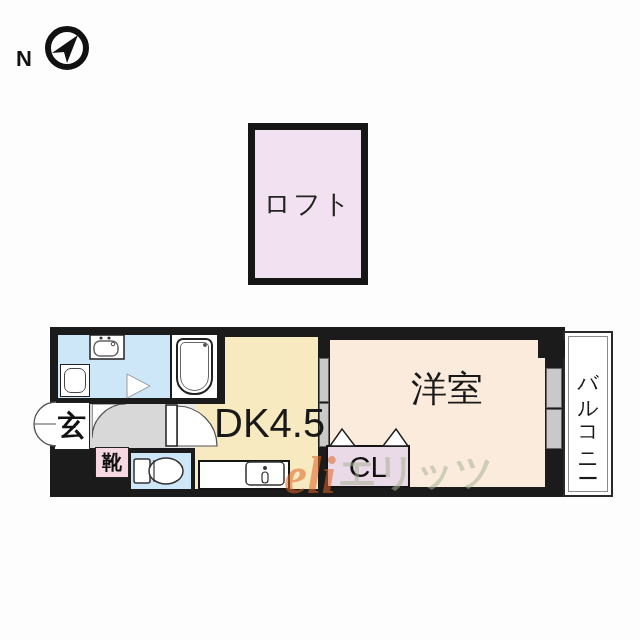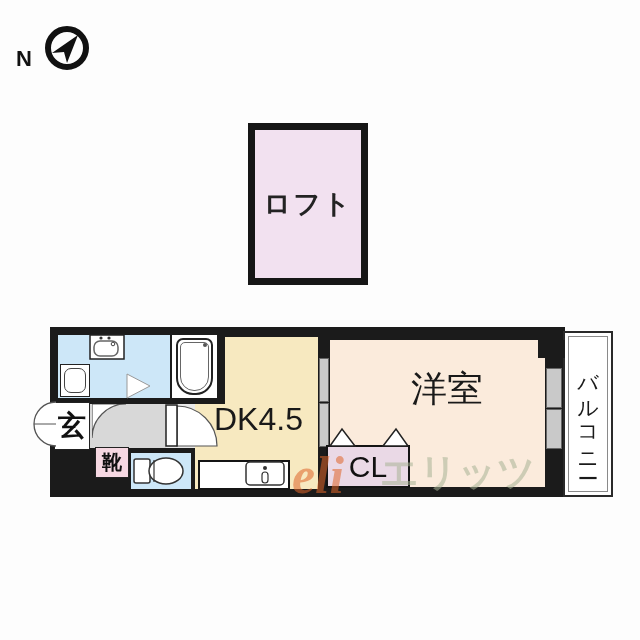--- a/index.html
+++ b/index.html
@@ -3,21 +3,21 @@
 <meta charset="utf-8">
 <style>
   html,body{margin:0;padding:0;}
   body{width:640px;height:640px;background:#fdfdfd;font-family:"Liberation Sans",sans-serif;position:relative;overflow:hidden;}
   .abs{position:absolute;box-sizing:border-box;}
   
   #compass{left:10px;top:8px;width:95px;height:80px;}
   #north-label{left:16px;top:46px;font-size:22px;font-weight:bold;color:#111;}
   
   #loft{left:248px;top:123px;width:120px;height:162px;background:#f2e1f0;border:7px solid #161616;display:flex;align-items:center;justify-content:center;}
-  #loft-label{font-size:27px;font-weight:700;color:#232323;letter-spacing:2px;}
+  #loft-label{font-size:27px;font-weight:400;color:#232323;letter-spacing:2px;}
   
   #unit-base{left:50px;top:327px;width:515px;height:170px;background:#1b1b1b;}
   
   #washroom{left:58px;top:335px;width:112px;height:63px;background:#cde7f8;}
   #bathroom{left:170px;top:335px;width:47px;height:63px;background:#ffffff;border-left:2px solid #1b1b1b;}
   #entrance{left:54px;top:402px;width:36px;height:48px;background:#fff;border:1px solid #222;display:flex;align-items:center;justify-content:center;}
   #entrance-label{font-size:28px;font-weight:600;color:#111;}
   #hallway{left:90px;top:404px;width:76px;height:44px;background:#d8d8d8;}
   #door-zone{left:166px;top:404px;width:29px;height:44px;background:#e9e9e9;}
   #shoe-box{left:95px;top:447px;width:34px;height:31px;background:#f6d8e2;border:1px solid #222;display:flex;align-items:center;justify-content:center;}
@@ -40,24 +40,24 @@
   #balcony{left:563px;top:331px;width:50px;height:166px;background:#fff;border:2px solid #2a2a2a;}
   #balcony-inner{position:absolute;inset:3px;border:1px solid #8a8a8a;display:flex;align-items:center;justify-content:center;}
   #balcony-label{writing-mode:vertical-rl;font-size:21px;font-weight:500;color:#1a1a1a;letter-spacing:3px;}
   
   #bathtub{left:176px;top:338px;width:37px;height:57px;background:#fff;border:2px solid #222;border-radius:7px 7px 17px 17px;}
   #bathtub-inner{position:absolute;inset:2px;border:1.5px solid #666;border-radius:5px 5px 14px 14px;}
   #bathtub-faucet{position:absolute;right:4px;top:3px;width:4px;height:4px;border-radius:50%;background:#555;}
   #washing-machine{left:60px;top:364px;width:30px;height:33px;background:#fff;border:1.5px solid #222;}
   #washing-machine-inner{position:absolute;inset:3px;border:1.5px solid #444;border-radius:7px;}
   
-  #dk-label{left:214px;top:401px;font-size:32px;font-weight:500;color:#191919;white-space:nowrap;}
+  #dk-label{left:214px;top:401px;font-size:40px;font-weight:500;color:#191919;white-space:nowrap;}
   #bedroom-label{left:384px;top:370px;width:126px;text-align:center;color:#191919;font-weight:500;font-size:36px;line-height:38px;}
   
-  #watermark{left:292px;top:446px;display:flex;align-items:flex-start;white-space:nowrap;pointer-events:none;gap:34px;}
+  #watermark{left:284px;top:446px;display:flex;align-items:flex-start;white-space:nowrap;pointer-events:none;}
   #watermark .wm-logo{font-size:52px;font-weight:bold;font-style:italic;color:rgba(222,100,40,0.55);font-family:"Liberation Serif",serif;margin-right:2px;}
   #watermark .wm-gray{font-size:38px;font-weight:bold;color:rgba(150,140,128,0.48);margin-top:12px;}
   #watermark .wm-green{font-size:38px;font-weight:bold;color:rgba(168,178,150,0.55);margin-top:1px;}
   .z1{z-index:1}.z2{z-index:2}.z3{z-index:3}.z4{z-index:4}.z5{z-index:5}
 </style>
 </head>
 <body>
 
 <svg id="compass" class="abs" viewBox="0 0 95 80">
   <circle cx="57" cy="40" r="19" fill="none" stroke="#111" stroke-width="6"></circle>

